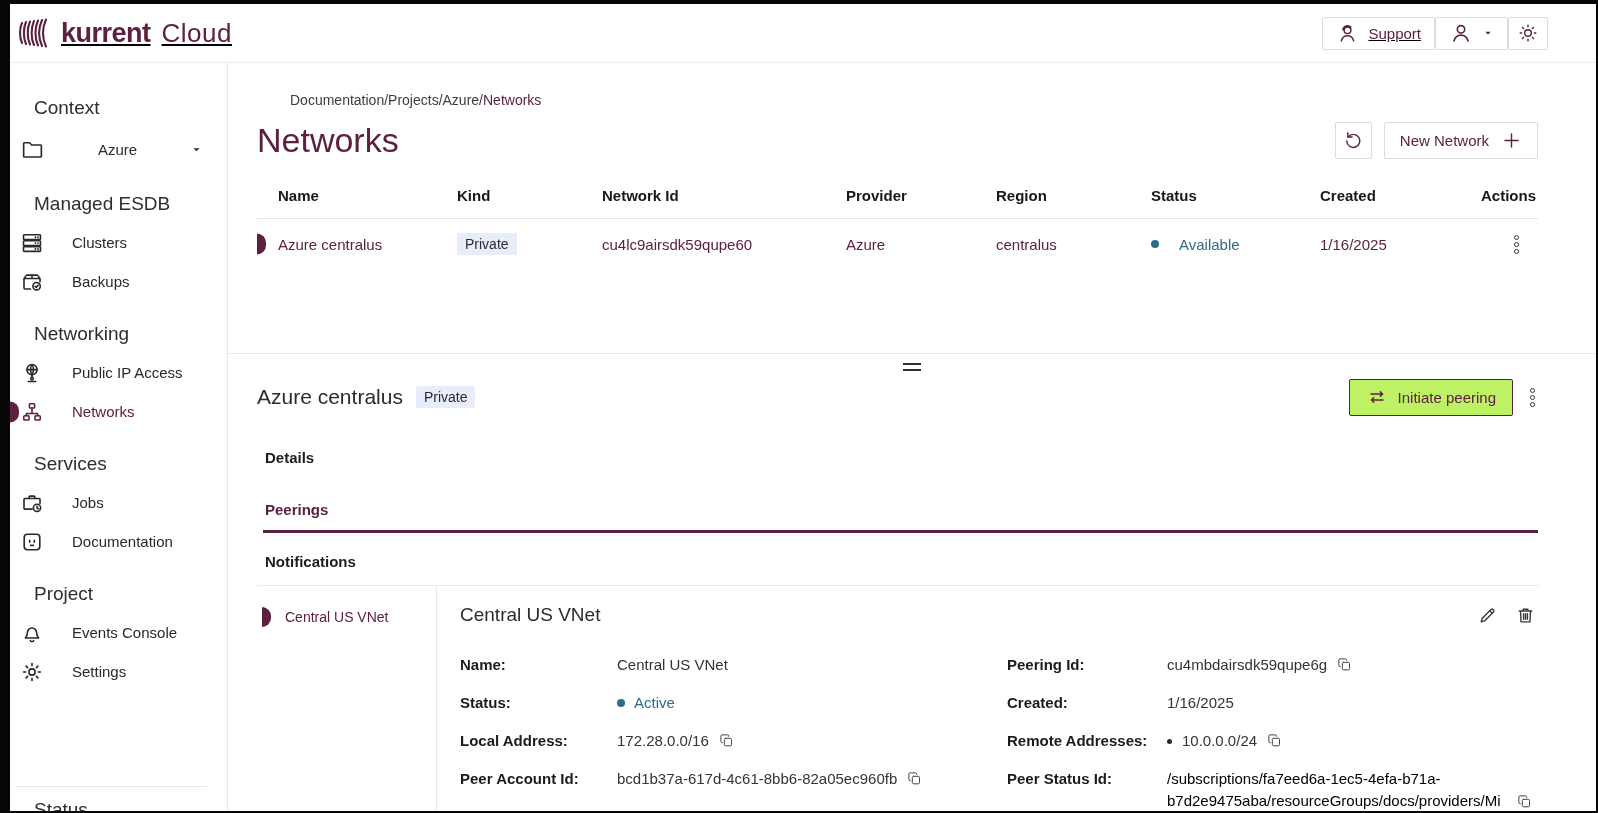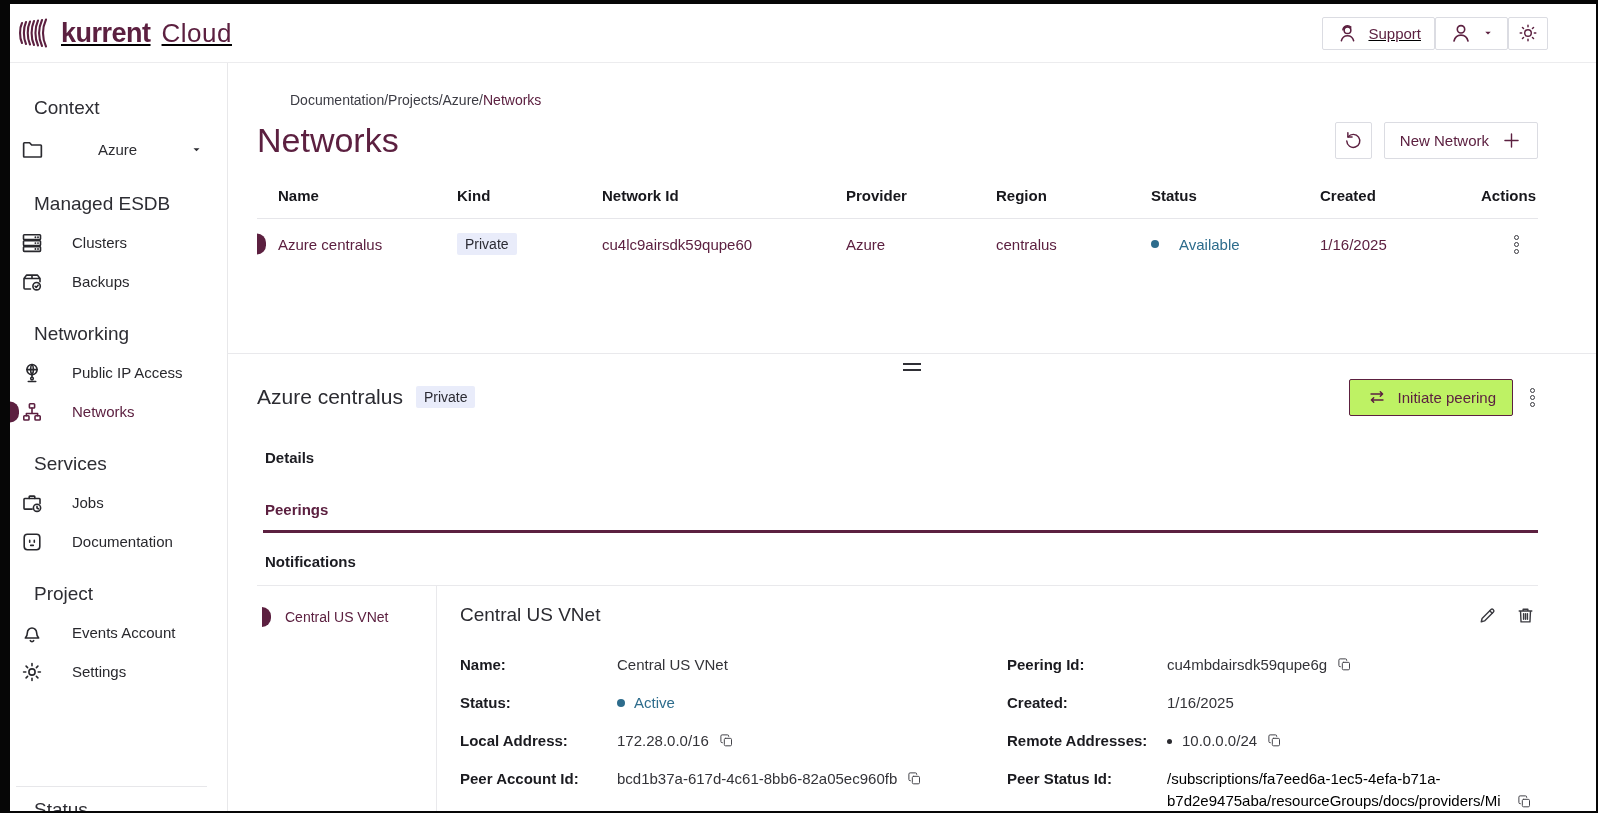--- a/index.html
+++ b/index.html
@@ -258,21 +258,21 @@
       </div>
 
       <div class="side-title">Project</div>
       <div class="side-item">
         <span>
           <svg class="stroke" width="24" height="24" viewBox="0 0 24 24" stroke-width="1.5">
             <path d="M5.3 17h13.4c-1.3-1.2-2.1-2.7-2.1-5.4a4.6 4.6 0 1 0-9.2 0c0 2.7-.8 4.2-2.1 5.4z"></path>
             <path d="M10.3 19.6a1.9 1.9 0 0 0 3.4 0"></path>
           </svg>
         </span>
-        <span>Events Account</span>
+        <span>Events Console</span>
       </div>
       <div class="side-item">
         <span>
           <svg class="stroke" width="24" height="24" viewBox="0 0 24 24" stroke-width="1.5">
             <circle cx="12" cy="12" r="3.1"></circle>
             <path d="M12 3.6v2.2M12 18.2v2.2M3.6 12h2.2M18.2 12h2.2M6.1 6.1l1.5 1.5M16.4 16.4l1.5 1.5M17.9 6.1l-1.5 1.5M7.6 16.4l-1.5 1.5"></path>
           </svg>
         </span>
         <span>Settings</span>
       </div>

